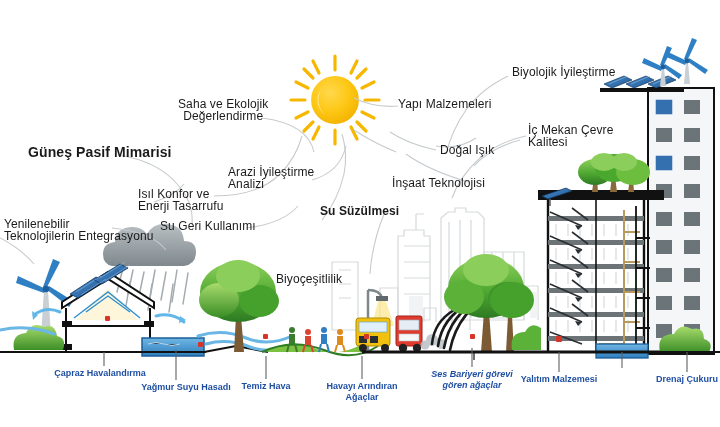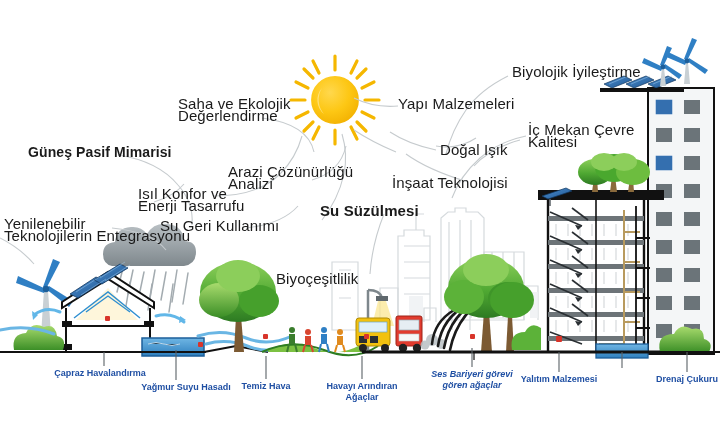--- a/index.html
+++ b/index.html
@@ -11,21 +11,21 @@
   #stage{
     position:relative;
     width:720px;height:427px;
     background:#ffffff;
     overflow:hidden;
   }
   
   .lbl{
     position:absolute;
     color:#1a1a1a;
-    font-size:15px;
+    font-size:12px;
     line-height:12px;
     letter-spacing:0.1px;
     white-space:pre-line;
     z-index:40;
   }
   .lbl.bold{font-weight:bold;font-size:14px;}
   .blbl{
     position:absolute;
     color:#1f4fa3;
     font-weight:bold;
@@ -503,23 +503,23 @@
       <path d="M687 352 L687 372"></path>
     </g>
   </svg>
 
   <div class="lbl bold" style="left:28px;top:146px;">Güneş Pasif Mimarisi</div>
   <div class="lbl" style="left:4px;top:218px;">Yenilenebilir
 Teknolojilerin Entegrasyonu</div>
   <div class="lbl" style="left:138px;top:188px;">Isıl Konfor ve
 Enerji Tasarrufu</div>
   <div class="lbl" style="left:160px;top:220px;">Su Geri Kullanımı</div>
-  <div class="lbl" style="left:178px;top:98px;">Saha ve Ekolojik
+  <div class="lbl" style="left:178px;top:98px;text-align:center;">Saha ve Ekolojik
 Değerlendirme</div>
-  <div class="lbl" style="left:228px;top:166px;">Arazi Çözünürlüğü
+  <div class="lbl" style="left:228px;top:166px;">Arazi İyileştirme
 Analizi</div>
   <div class="lbl" style="left:320px;top:205px;font-weight:bold;">Su Süzülmesi</div>
   <div class="lbl" style="left:276px;top:273px;">Biyoçeşitlilik</div>
   <div class="lbl" style="left:398px;top:98px;">Yapı Malzemeleri</div>
   <div class="lbl" style="left:440px;top:144px;">Doğal Işık</div>
   <div class="lbl" style="left:392px;top:177px;">İnşaat Teknolojisi</div>
   <div class="lbl" style="left:512px;top:66px;">Biyolojik İyileştirme</div>
   <div class="lbl" style="left:528px;top:124px;">İç Mekan Çevre
 Kalitesi</div>
 

